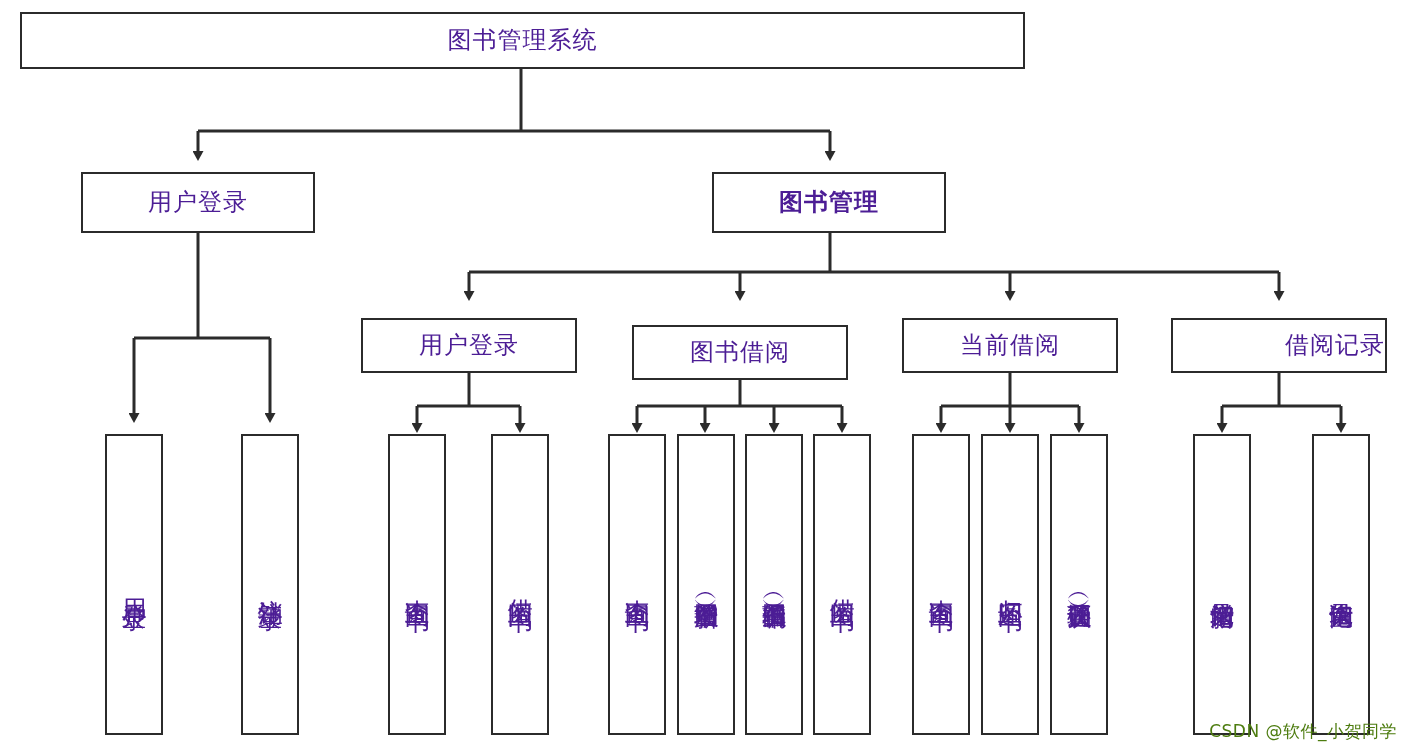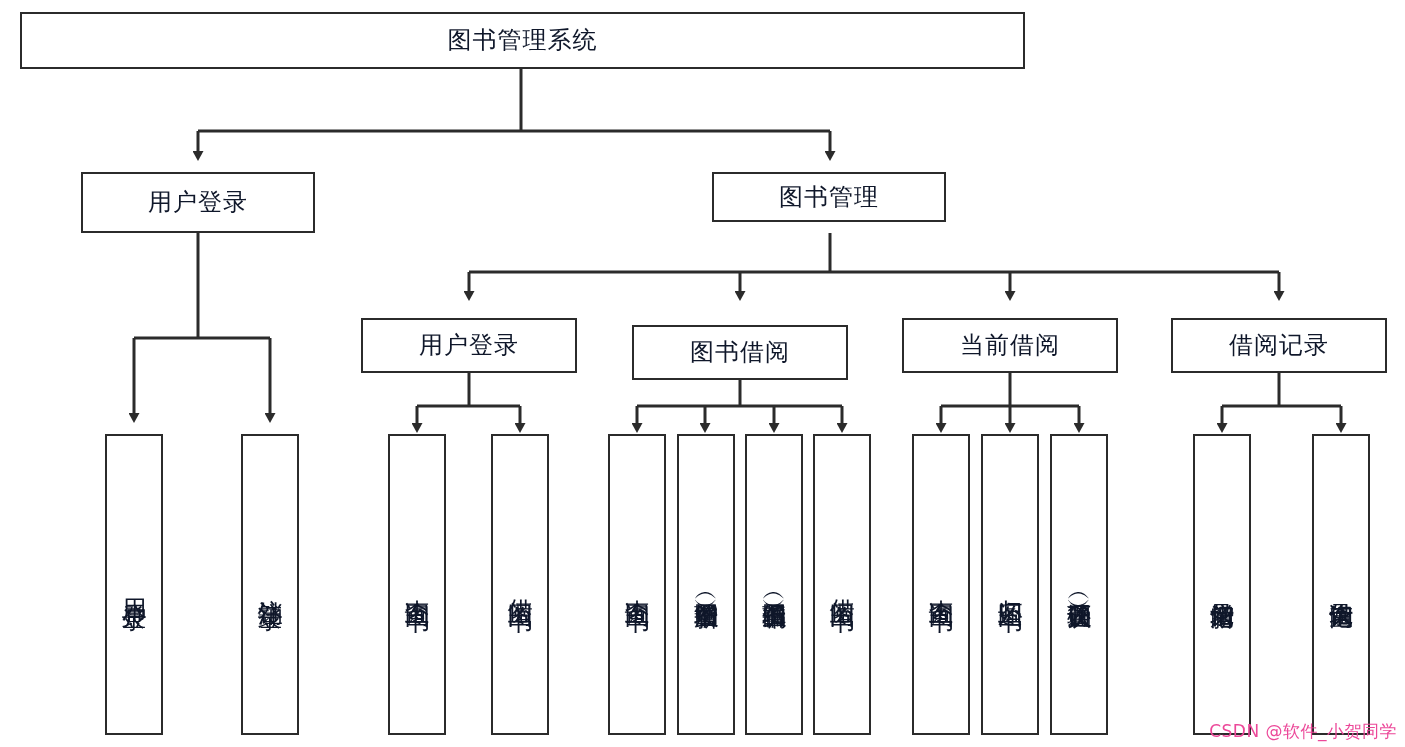--- a/index.html
+++ b/index.html
@@ -27,21 +27,21 @@
     pointer-events: none;
   }
   .node {
     position: absolute;
     box-sizing: border-box;
     background: #ffffff;
     border: 2px solid #2b2b2b;
     display: flex;
     align-items: center;
     justify-content: center;
-    color: #0f172a;
+    color: #4c1d95;
   }
   .node.horiz {
     font-size: 24px;
     letter-spacing: 1px;
     line-height: 1.1;
   }
   .node.vert {
     writing-mode: vertical-rl;
     text-orientation: upright;
     font-size: 25px;
@@ -56,21 +56,21 @@
   }
   .node.vert.tight {
     font-size: 24px;
     letter-spacing: 0px;
   }
   .watermark {
     position: absolute;
     right: 8px;
     bottom: 4px;
     font-size: 17px;
-    color: #ec4899;
+    color: #4d7c0f;
     letter-spacing: 0.5px;
     white-space: nowrap;
     margin-left: 30px;
   }
 </style>
 </head>
 <body>
 
 <div id="diagram-root">
 
@@ -124,34 +124,34 @@
     </g>
   </svg>
 
   <div class="node horiz" style="left:20px; top:12px; width:1005px; height:57px;">
     <span>图书管理系统</span>
   </div>
 
   <div class="node horiz" style="left:81px; top:172px; width:234px; height:61px;">
     <span>用户登录</span>
   </div>
-  <div class="node horiz" style="left:712px; top:172px; width:234px; height:50px;">
+  <div class="node horiz" style="left:712px; top:172px; width:234px; height:61px;font-weight:bold;">
     <span>图书管理</span>
   </div>
 
   <div class="node horiz" style="left:361px; top:318px; width:216px; height:55px;">
     <span>用户登录</span>
   </div>
   <div class="node horiz" style="left:632px; top:318px; width:216px; height:55px;margin-top:7px;">
     <span>图书借阅</span>
   </div>
   <div class="node horiz" style="left:902px; top:318px; width:216px; height:55px;">
     <span>当前借阅</span>
   </div>
-  <div class="node horiz" style="left:1171px; top:318px; width:216px; height:55px;">
+  <div class="node horiz" style="left:1171px; top:318px; width:216px; height:55px;justify-content:flex-end;">
     <span>借阅记录</span>
   </div>
 
   <div class="node vert" style="left:105px; top:434px; width:58px; height:301px;">
     <span class="vtext">用户登录</span>
   </div>
   <div class="node vert" style="left:241px; top:434px; width:58px; height:301px;">
     <span class="vtext">注销登录</span>
   </div>
 

